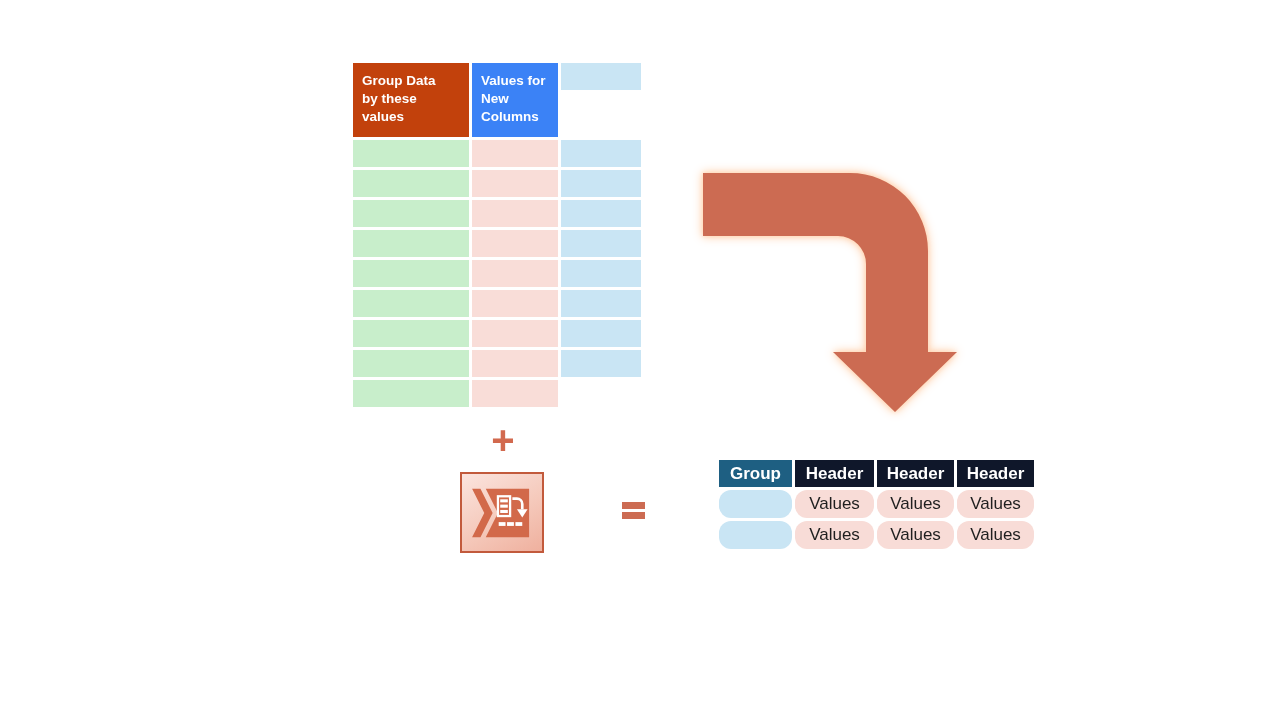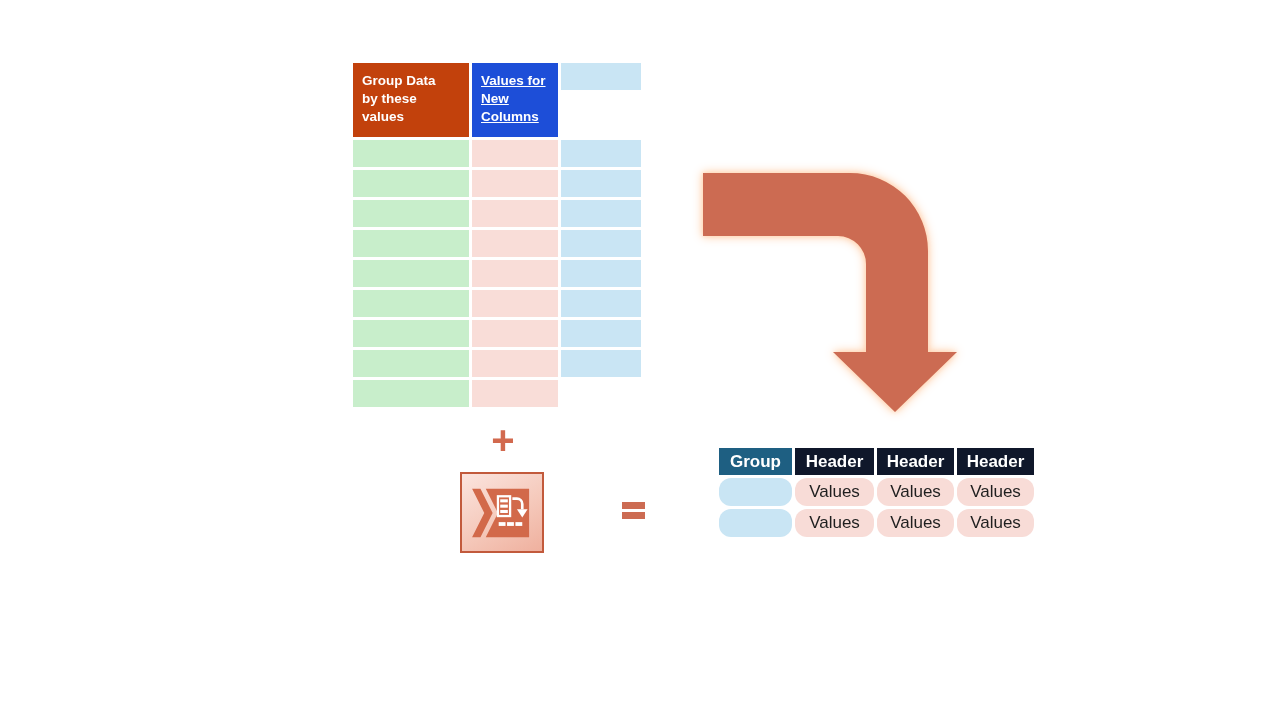--- a/index.html
+++ b/index.html
@@ -15,21 +15,21 @@
   }
   .src-h {
     box-sizing:border-box; height:74px; padding:9px 9px;
     color:#ffffff; font-weight:700; font-size:13.5px; line-height:18px;
   }
   .src-h.c0 { background:#c2410c; padding-right:26px; }
   .src-h.c1 {
     background:#1E7123;
     box-shadow:0 0 0 3px #45BE45, 0 0 12px 6px rgba(110,215,110,0.75);
   }
-  .src-h.c2 { background:#1d4ed8;text-decoration:underline; }
+  .src-h.c2 { background:#3b82f6; }
   .src-cell { height:27px; }
   .src-cell.c0 { background:#C9E5F4; }
   .src-cell.c1 { background:#C8EECB; }
   .src-cell.c2 { background:#F9DDD8; }
 
   
   .plus {
     position:absolute; left:483px; top:418px; width:40px;
     text-align:center; color:#D2694E; font-size:40px; line-height:44px; font-weight:700;
   }
@@ -49,21 +49,21 @@
   .equals .bar + .bar { margin-top:3px; }
 
   
   .arrow-svg {
     position:absolute; left:680px; top:150px;
     filter:drop-shadow(0 0 2px #FFD7B8) drop-shadow(0 0 5px #FFCEA8);
   }
 
   
   .res-table {
-    position:absolute; left:719px; top:448px;
+    position:absolute; left:719px; top:460px;
     display:grid; grid-template-columns:73px 79px 77px 77px; gap:3px;
   }
   .res-h {
     height:27px; line-height:27px; text-align:center;
     color:#ffffff; font-weight:700; font-size:17px;
   }
   .res-h.group { background:#1E5F82; }
   .res-h.header { background:#0f172a; }
   .res-cell { height:28px; line-height:28px; text-align:center; font-size:17px; color:#1F1F1F;border-radius:12px; }
   .res-cell.group { background:#C9E5F4; }

